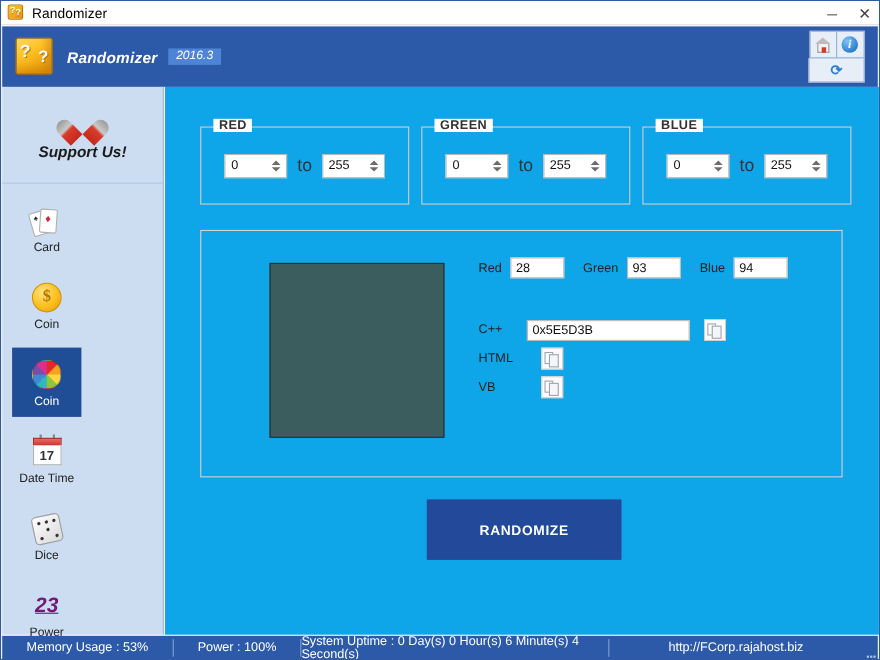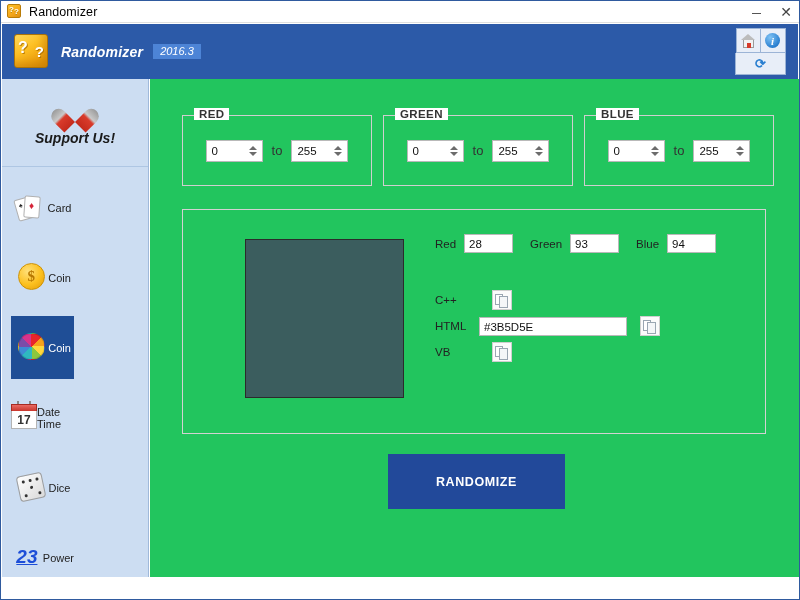--- a/index.html
+++ b/index.html
@@ -176,21 +176,21 @@
     font-size: 14px; font-weight: bold; font-style: italic; color: #1a1a1a;
   }
 
   .tile-grid {
     padding: 8px 6px 0 6px;
     display: flex; flex-wrap: wrap;
   }
   .tile {
     width: 63px; height: 63px;
     margin: 1px 3px 6px 3px;
-    display: flex; flex-direction: row;
+    display: flex; flex-direction: column;
     align-items: center; justify-content: center;
   }
   .tile.selected { background: #1f4e96; }
   .tile .tile-ico {
     height: 32px; width: 34px; display:flex; align-items:center; justify-content:center;
     margin-bottom: 2px;
   }
   .tile .tile-lbl { font-size: 11px; color: #222; }
   .tile.selected .tile-lbl { color: #ffffff; }
 
@@ -242,28 +242,28 @@
     transform: rotate(-12deg);
   }
   .ico-dice b { position:absolute; width:3px;height:3px;border-radius:50%;background:#333; }
   .ico-dice b:nth-child(1){left:4px;top:4px;}
   .ico-dice b:nth-child(2){left:11px;top:4px;}
   .ico-dice b:nth-child(3){left:18px;top:4px;}
   .ico-dice b:nth-child(4){left:4px;top:18px;}
   .ico-dice b:nth-child(5){left:11px;top:11px;}
   .ico-dice b:nth-child(6){left:18px;top:18px;}
 
-  .ico-number { font-size: 19px; font-weight: bold; font-style: italic; color:#1d4ed8;
+  .ico-number { font-size: 19px; font-weight: bold; font-style: italic; color:#701a75;
     font-family:"Liberation Sans", sans-serif;text-decoration:underline;}
 
   
   #main {
     position: absolute; left: 149px; top: 78px;
     width: 649px; height: 498px;
-    background: #22c55e;
+    background: #0ea5e9;
   }
 
   
   .groups-row {
     position: absolute; left: 32px; top: 36px;
     display: flex;
   }
   .groupbox {
     width: 190px; height: 71px;
     border: 1px solid #cfcfcf;
@@ -293,21 +293,21 @@
     align-items:center; justify-content:center; margin-right: 2px;
   }
   .spin .arrows .up {
     width:0;height:0;border-left:4px solid transparent;border-right:4px solid transparent;
     border-bottom:4px solid #6c6c6c; margin-bottom:2px;
   }
   .spin .arrows .dn {
     width:0;height:0;border-left:4px solid transparent;border-right:4px solid transparent;
     border-top:4px solid #6c6c6c;
   }
-  .to-lbl { font-size: 13px; color: #333; margin: 0 9px; }
+  .to-lbl { font-size: 16px; color: #333; margin: 0 9px; }
 
   
   .result-panel {
     position: absolute; left: 32px; top: 130px;
     width: 584px; height: 225px;
     border: 1px solid #d2d2d2;
   }
   .swatch {
     position: absolute; left: 62px; top: 29px;
     width: 159px; height: 159px;
@@ -582,30 +582,30 @@
         <span class="rl">Green</span>
         <span class="rgb-box">93</span>
         <span class="rl">Blue</span>
         <span class="rgb-box last">94</span>
       </div>
 
       <div class="codes">
 
         <div class="code-row">
           <span class="code-lbl">C++</span>
+          <span class="code-box">0x5E5D3B</span>
           <span class="copy-btn">
               <i class="p1"></i>
               <i class="p2"></i>
             </span>
         </div>
 
 
         <div class="code-row">
           <span class="code-lbl">HTML</span>
-          <span class="code-box">#3B5D5E</span>
           <span class="copy-btn">
               <i class="p1"></i>
               <i class="p2"></i>
             </span>
         </div>
 
         <div class="code-row">
           <span class="code-lbl">VB</span>
           <span class="copy-btn">
               <i class="p1"></i>
@@ -613,14 +613,28 @@
             </span>
         </div>
 
       </div>
     </div>
 
     <div class="randomize-btn">RANDOMIZE</div>
 
   </div>
 
+  <div id="statusbar">
+    <div class="sb-cell sb-m">Memory Usage : 53%</div>
+    <div class="sb-sep"></div>
+    <div class="sb-cell sb-p">Power : 100%</div>
+    <div class="sb-sep"></div>
+    <div class="sb-cell sb-u">System Uptime : 0 Day(s) 0 Hour(s) 6 Minute(s) 4 Second(s)</div>
+    <div class="sb-sep"></div>
+    <div class="sb-cell sb-l">http://FCorp.rajahost.biz</div>
+    <div class="sb-grip">
+        <i></i>
+        <i></i>
+        <i></i>
+      </div>
+  </div>
 
 </div>
 
 </body></html>

